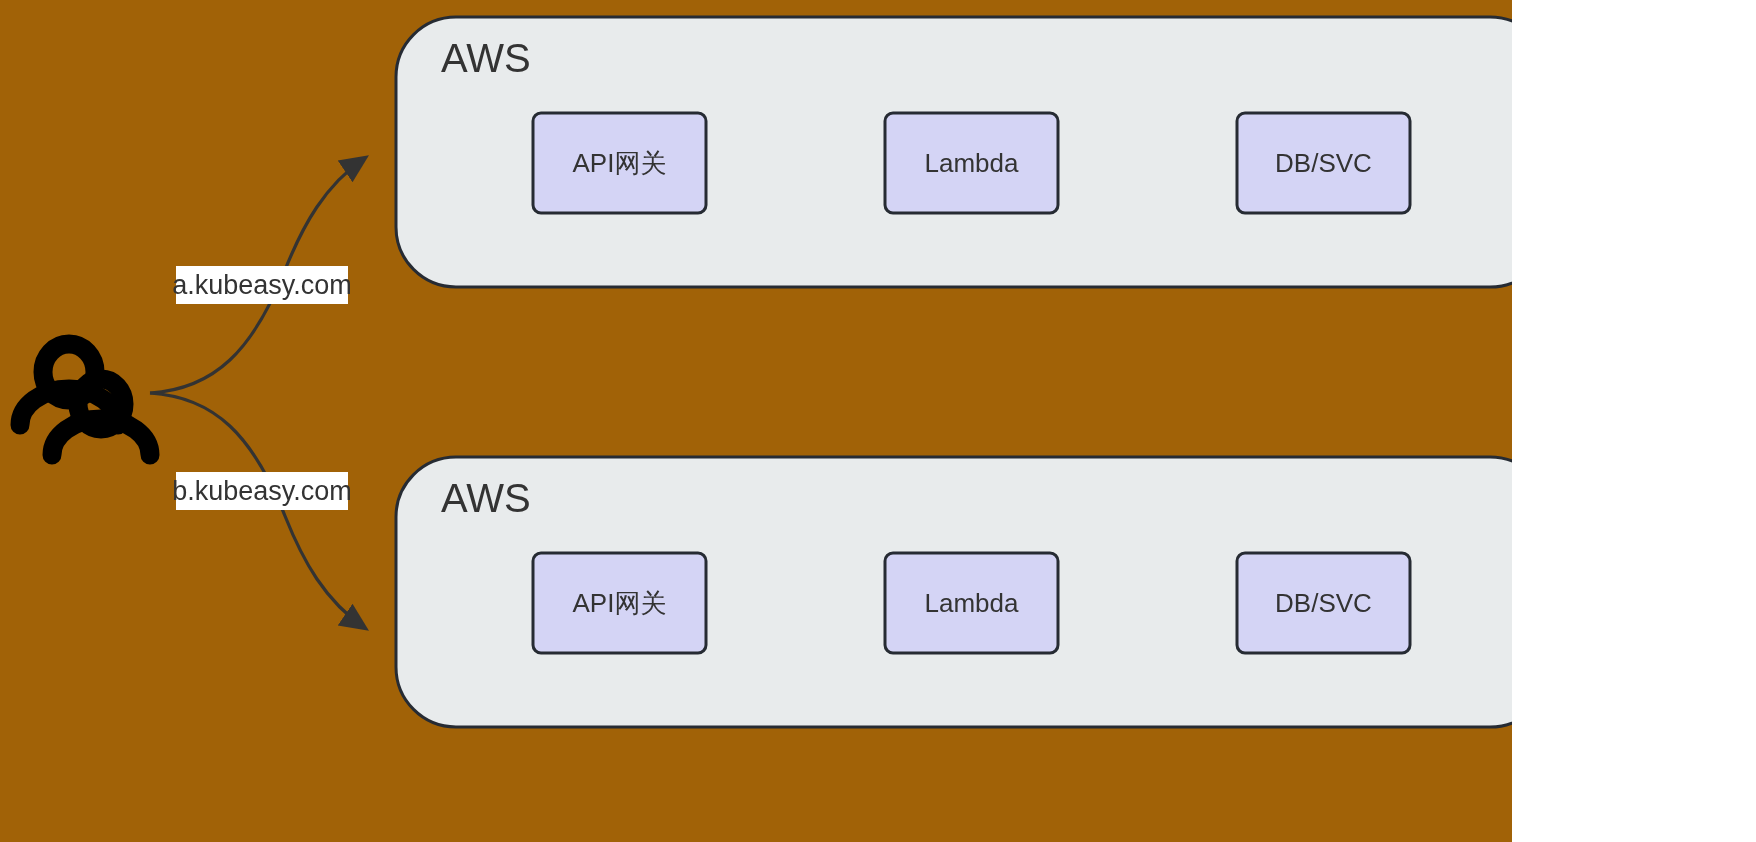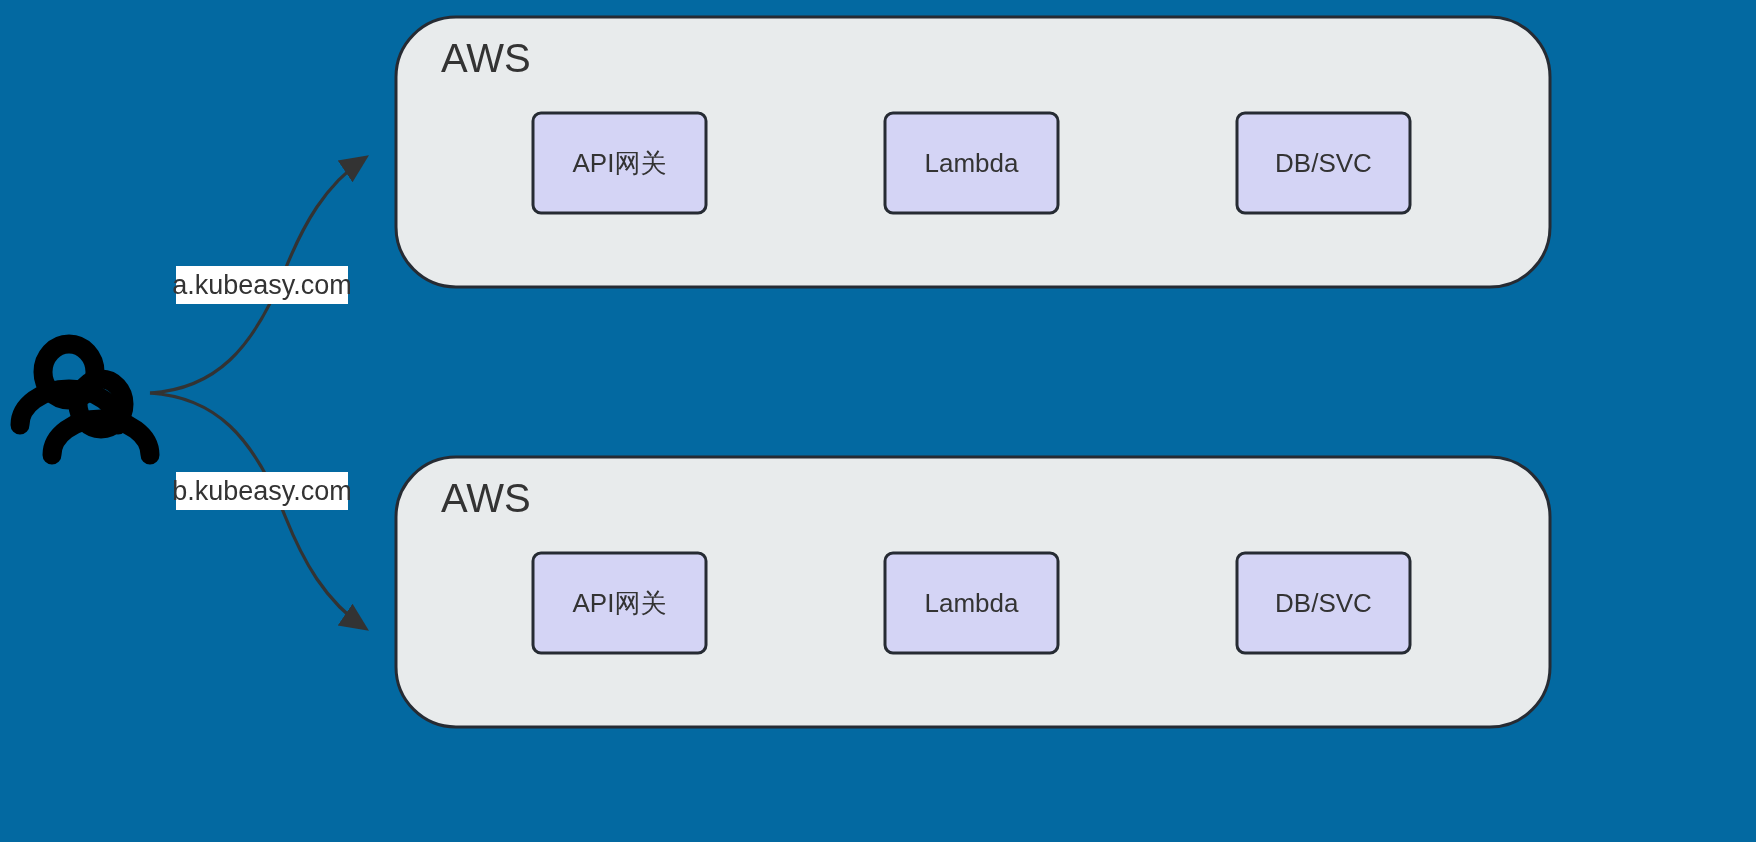--- a/index.html
+++ b/index.html
@@ -5,23 +5,23 @@
   html, body {
     margin: 0;
     padding: 0;
     background: #ffffff;
   }
   body {
     font-family: "Liberation Sans", sans-serif;
   }
   #canvas {
     position: relative;
-    width: 1756px;
+    width: 1512px;
     height: 842px;
-    background: #0369a1;
+    background: #a16207;
     overflow: hidden;
   }
   svg.layer {
     position: absolute;
     left: 0;
     top: 0;
     width: 1756px;
     height: 842px;
   }
   .cluster-title {

